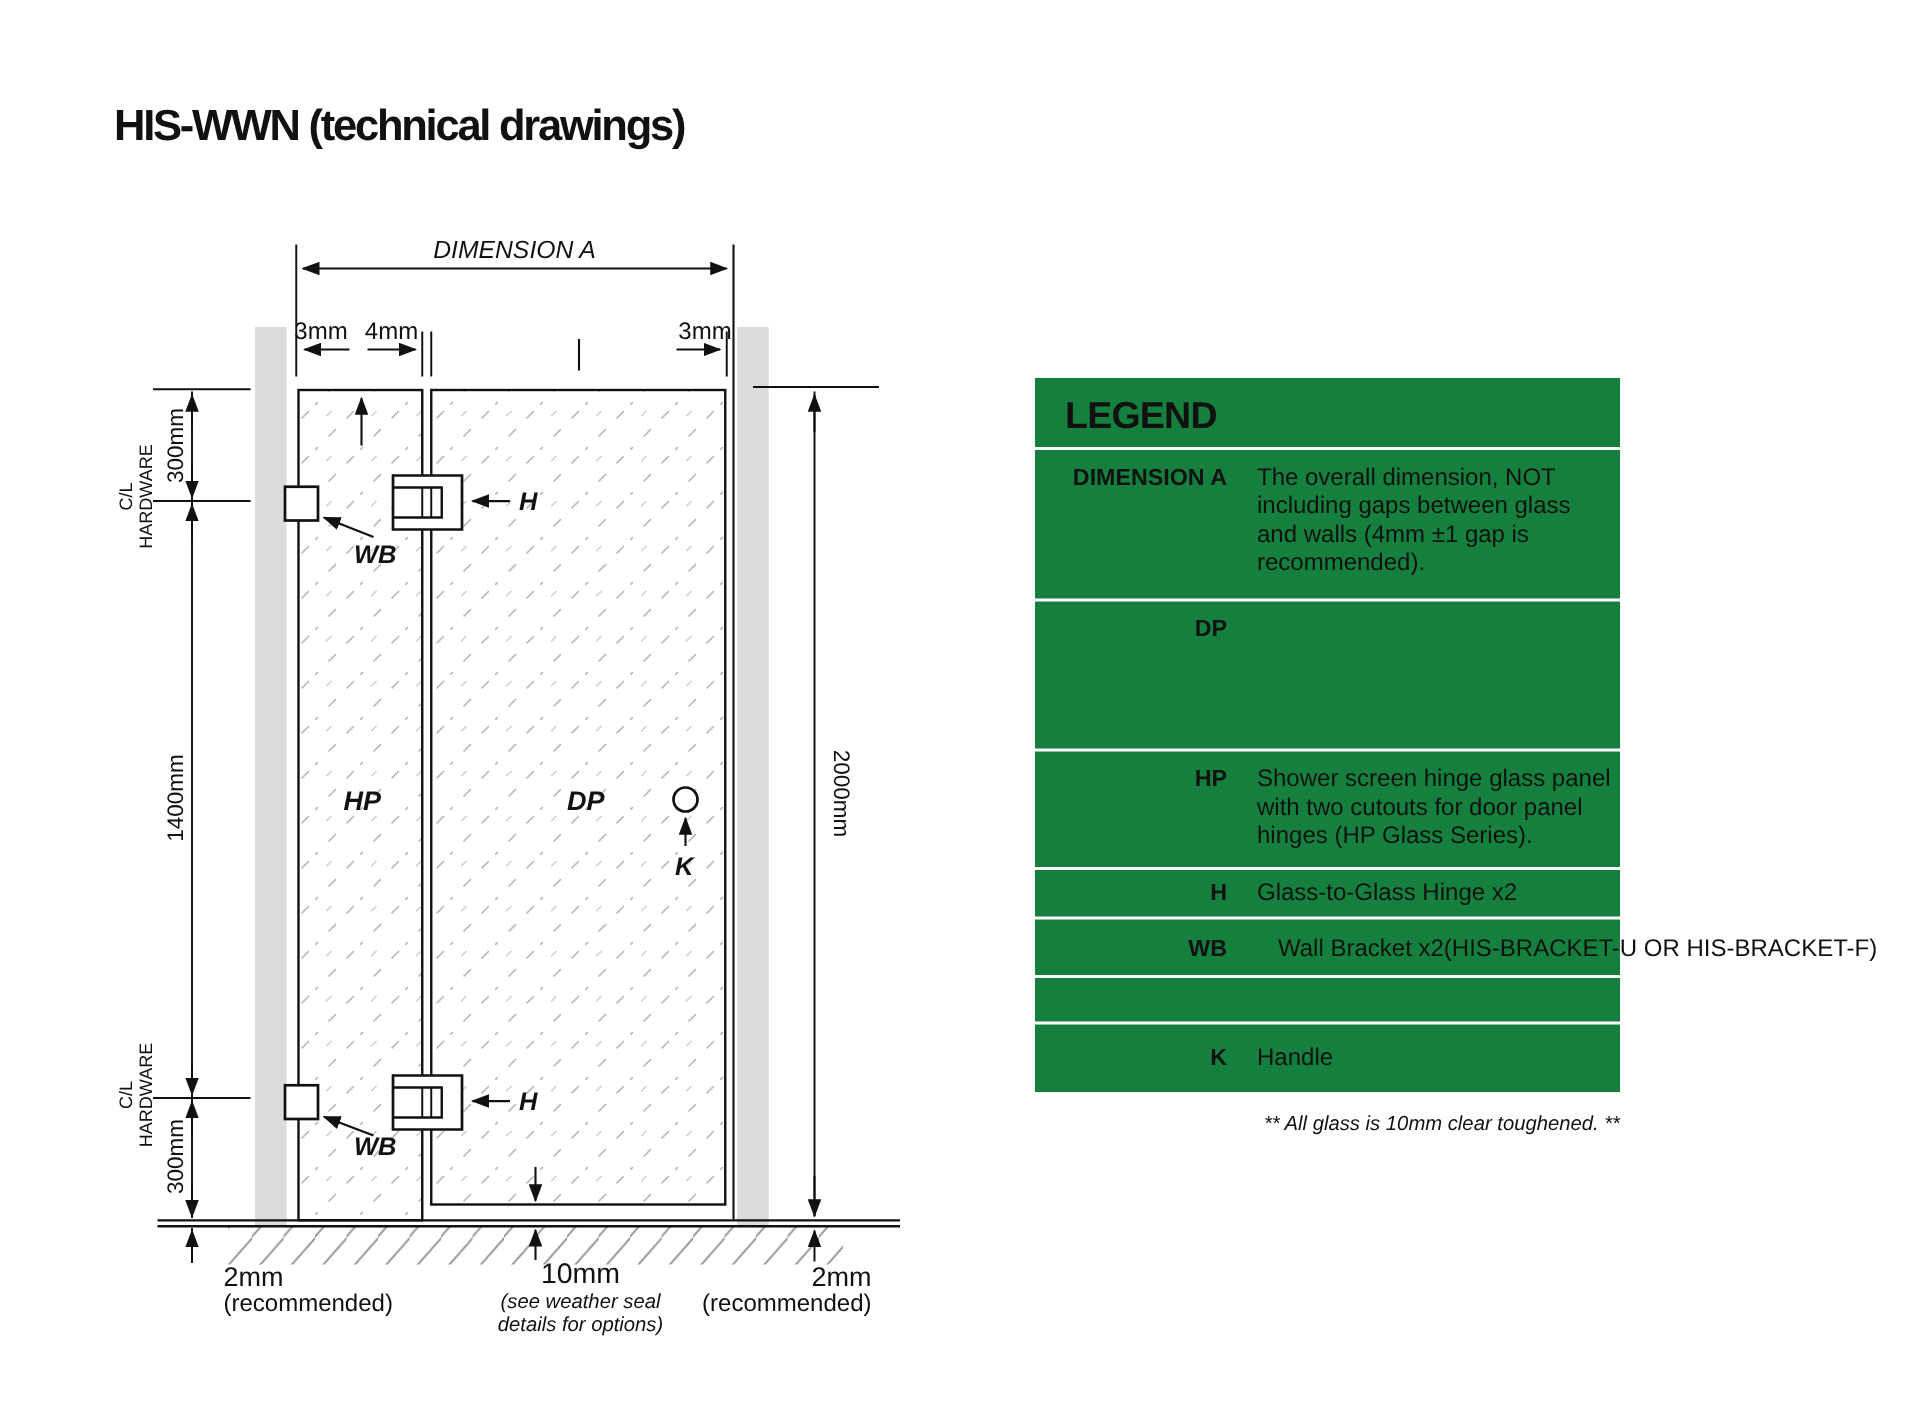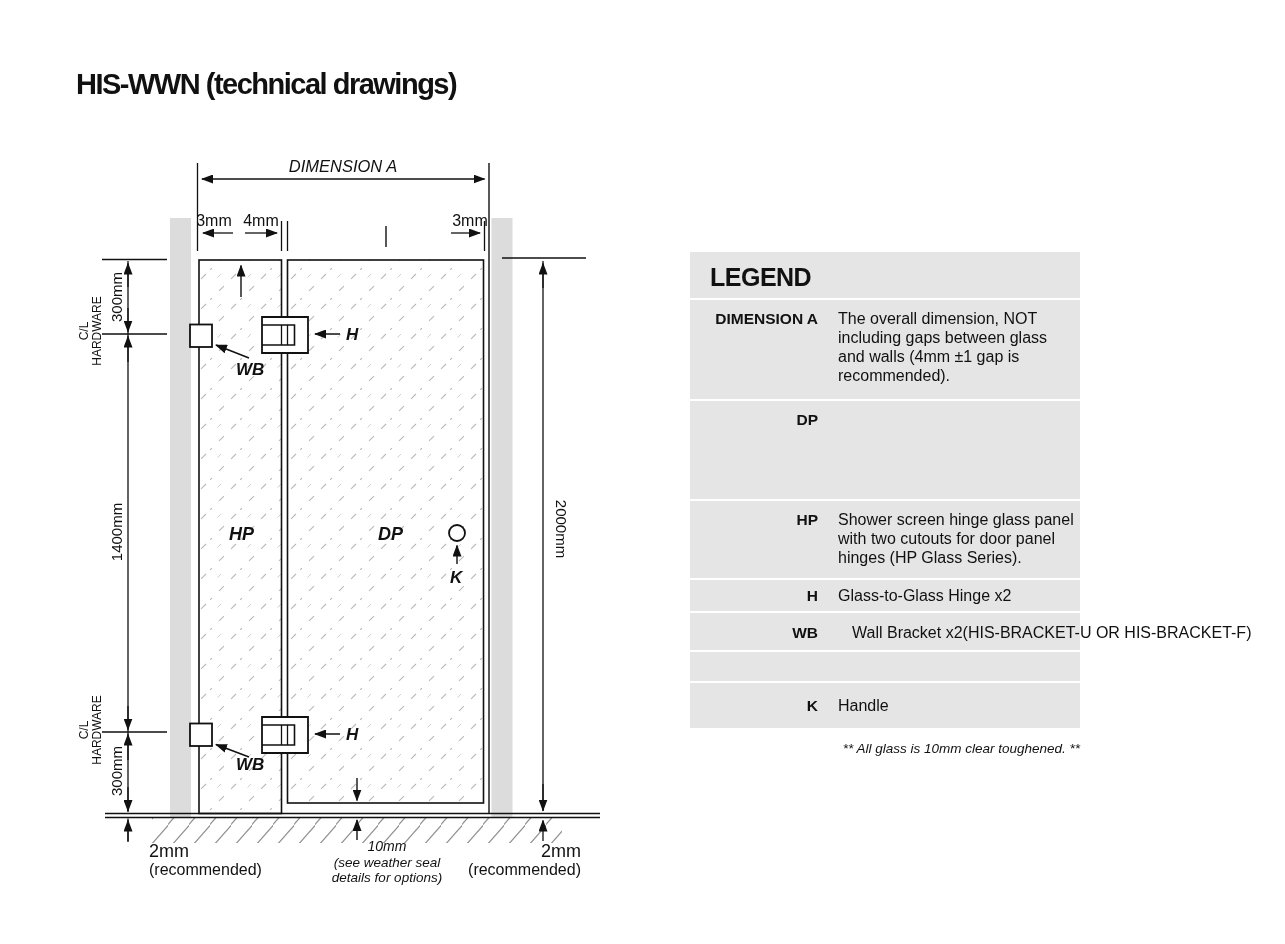--- a/index.html
+++ b/index.html
@@ -15,30 +15,30 @@
   svg text{fill:#111;}
   .dim-label{font-size:16px;}
   .dim-label-italic{font-size:16.5px;font-style:italic;}
   .rot-label{font-size:15px;}
   .rot-small{font-size:12px;}
   .part-label{font-size:18px;font-weight:bold;font-style:italic;}
 
   
   .floor-note{line-height:1.12;margin-left:29px;}
   .floor-note .big{font-size:18px;}
-  .floor-note .big.it{font-style:italic;font-size:14px;}
+  .floor-note .big.it{font-size:19px;}
   .floor-note .small{font-size:16px;white-space:pre-line;}
   .floor-note .small.it{font-style:italic;font-size:13.5px;}
   #floor-note-left{left:120px;top:841px;width:160px;text-align:left;}
   #floor-note-mid{left:278px;top:839px;width:160px;text-align:center;}
   #floor-note-right{left:428px;top:841px;width:124px;text-align:right;}
 
   
   #legend{left:690px;top:252px;width:390px;}
-  #legend-box{background:#e5e5e5;width:390px;}
+  #legend-box{background:#15803d;width:390px;}
   #legend-title{
     height:46px;box-sizing:border-box;padding:11px 0 0 20px;
     font-size:25px;font-weight:bold;letter-spacing:-0.5px;
   }
   .legend-row{
     display:flex;box-sizing:border-box;border-top:2px solid #ffffff;
   }
   .legend-term{
     width:128px;flex:0 0 128px;text-align:right;font-weight:bold;
     font-size:15.5px;line-height:19px;

